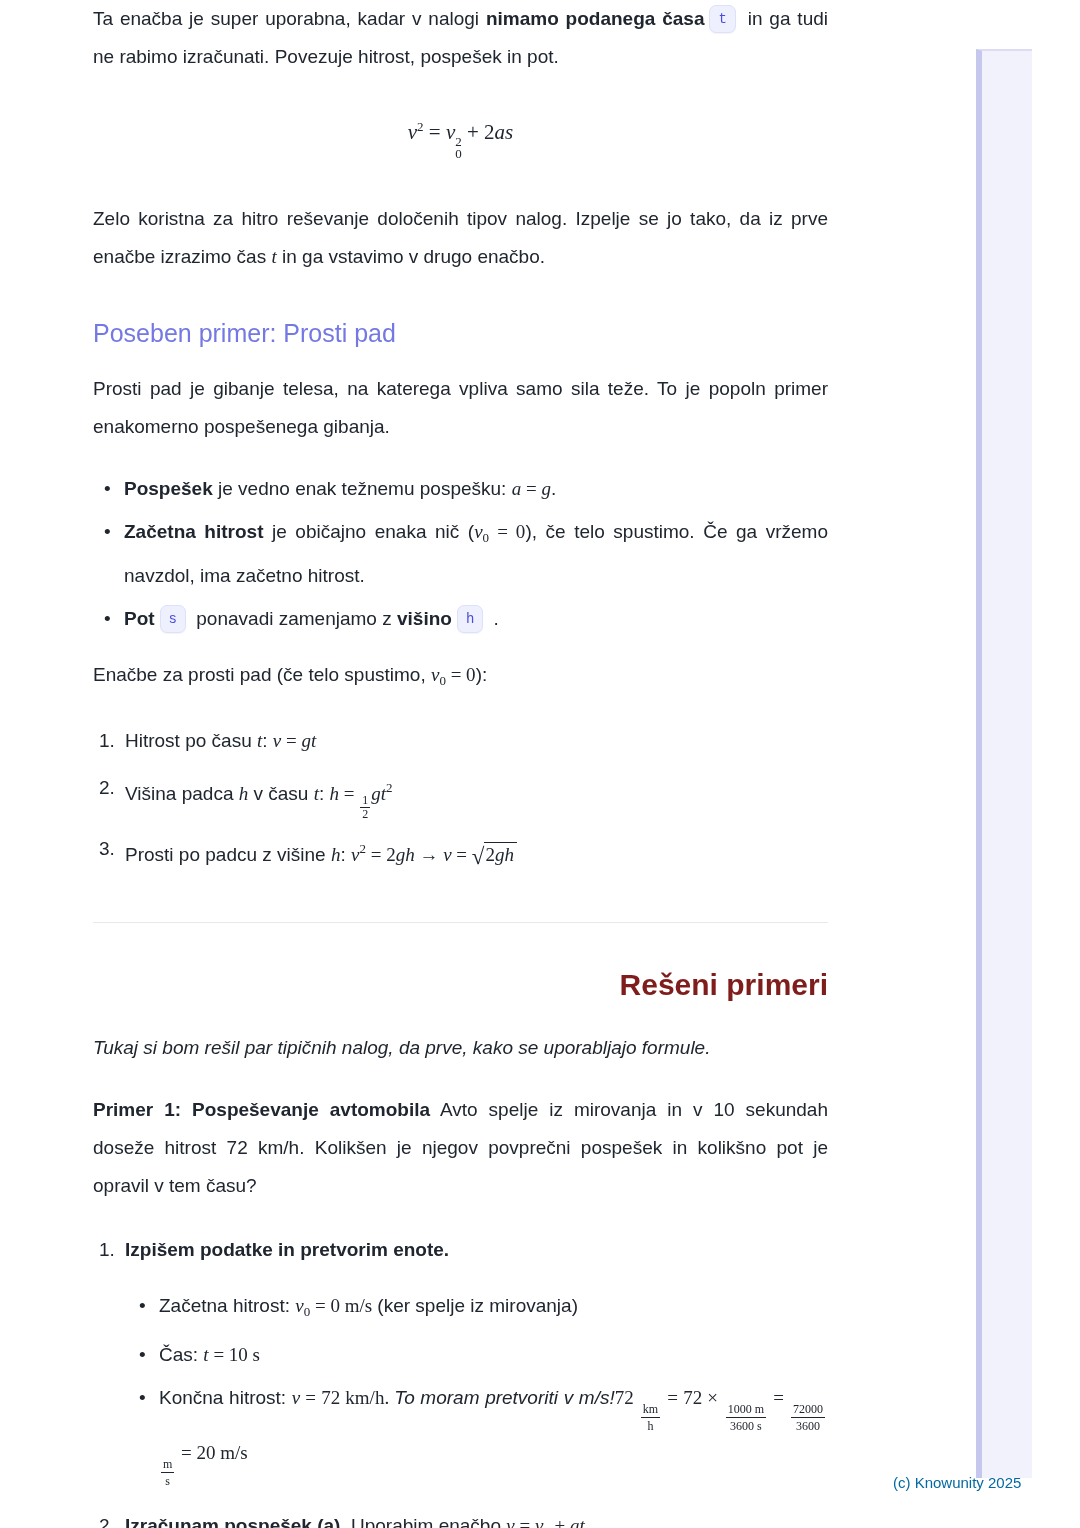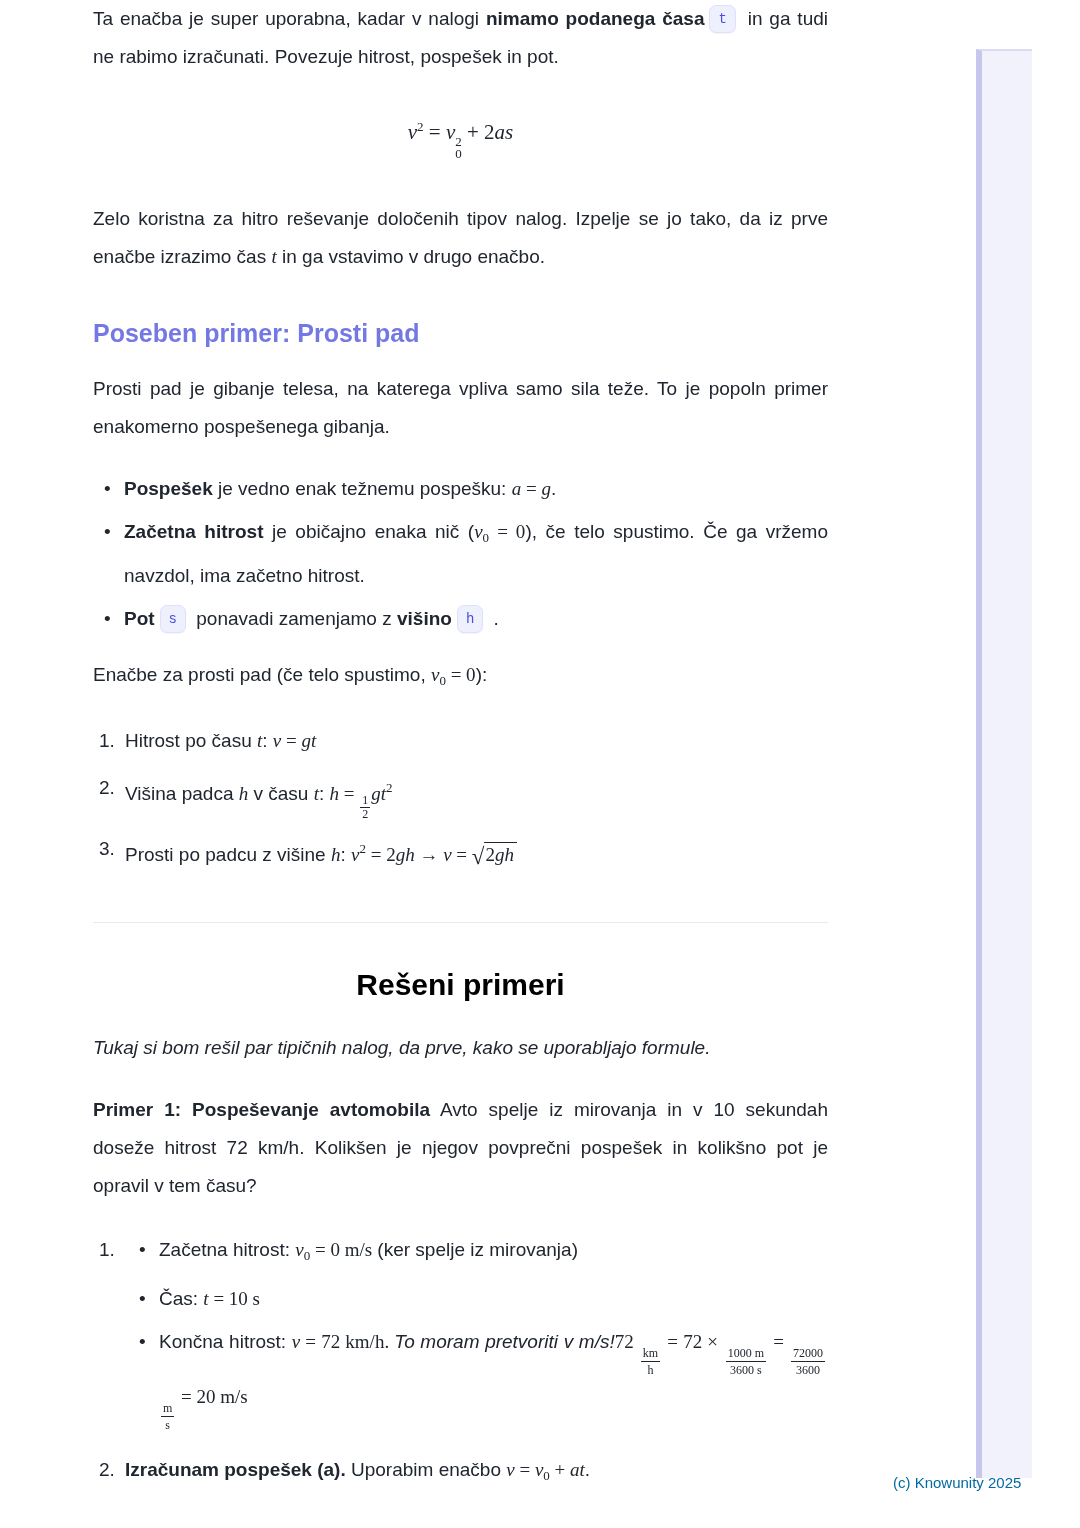--- a/index.html
+++ b/index.html
@@ -28,22 +28,22 @@
   .sqrt-sign{font-family:"Liberation Serif",serif;font-size:23px;vertical-align:-3px;}
   .sqrt-bar{border-top:1.6px solid #20262f;padding:1px 3px 0 1px;font-family:"Liberation Serif",serif;}
 
   .formula-center{text-align:center;font-family:"Liberation Serif",serif;font-size:21px;
                   margin:36px 0 40px;line-height:30px;}
 
   .code-badge{display:inline-block;font-family:"Liberation Mono",monospace;font-size:14px;line-height:14px;
     color:#4a4ddb;background:#eef0fd;border:1px solid #dee1fa;border-radius:7px;
     padding:6px 8px;vertical-align:2px;margin:0 5px;box-shadow:0 1px 1px rgba(40,40,120,0.05);}
 
-  h3.section{font-size:25px;line-height:30px;color:#7478e3;font-weight:bold;margin:42px 0 22px;text-align:left;}
-  h2.section{font-size:30px;line-height:36px;color:#000000;font-weight:bold;margin:44px 0 0;text-align:center;}
+  h3.section{font-size:25px;line-height:30px;color:#7478e3;font-weight:normal;margin:42px 0 22px;text-align:left;}
+  h2.section{font-size:30px;line-height:36px;color:#7f1d1d;font-weight:bold;margin:44px 0 0;text-align:right;}
 
   ul.bullets{margin:24px 0 0;padding:0 0 0 31px;list-style:none;}
   ul.bullets > li{position:relative;font-size:19px;line-height:38px;text-align:justify;margin-bottom:5px;}
   ul.bullets > li::before{content:"\2022";position:absolute;left:-20px;top:0;font-size:19px;color:#20262f;}
 
   ol.nums{margin:22px 0 0;padding:0 0 0 32px;list-style:none;counter-reset:num;}
   ol.nums > li{counter-increment:num;position:relative;font-size:19px;line-height:38px;text-align:justify;margin-bottom:9px;}
   ol.nums > li::before{content:counter(num) ".";position:absolute;left:-26px;top:0;}
 
   ul.bullets.nested{margin:18px 1px 0;padding-left:33px;}
@@ -91,21 +91,21 @@
 
   <div class="divider"></div>
 
   <h2 class="section">Rešeni primeri</h2>
 
   <p class="body" style="margin-top:26px;"><em class="note">Tukaj si bom rešil par tipičnih nalog, da prve, kako se uporabljajo formule.</em></p>
 
   <p class="body" style="margin-top:24px;"><strong>Primer 1: Pospeševanje avtomobila</strong><span> Avto spelje iz mirovanja in v 10 sekundah doseže hitrost 72 km/h. Kolikšen je njegov povprečni pospešek in kolikšno pot je opravil v tem času?</span></p>
 
   <ol class="nums" style="margin-top:26px;">
-    <li>
+    <li><strong>Izpišem podatke in pretvorim enote.</strong>
       <ul class="bullets nested">
         <li><span>Začetna hitrost: </span><span class="mi">v</span><span class="sub">0</span><span class="ms"> = 0 m/s</span><span> (ker spelje iz mirovanja)</span></li>
         <li><span>Čas: </span><span class="mi">t</span><span class="ms"> = 10 s</span></li>
         <li><span>Končna hitrost: </span><span class="mi">v</span><span class="ms"> = 72 km/h. </span><em class="note">To moram pretvoriti v m/s!</em><span class="ms">72 </span><span class="frac">
               <span class="top">km</span>
               <span class="bot">h</span>
             </span><span class="ms"> = 72 ×</span> <span class="frac">
               <span class="top">1000 m</span>
               <span class="bot">3600 s</span>
             </span><span class="ms"> = </span><span class="frac">

